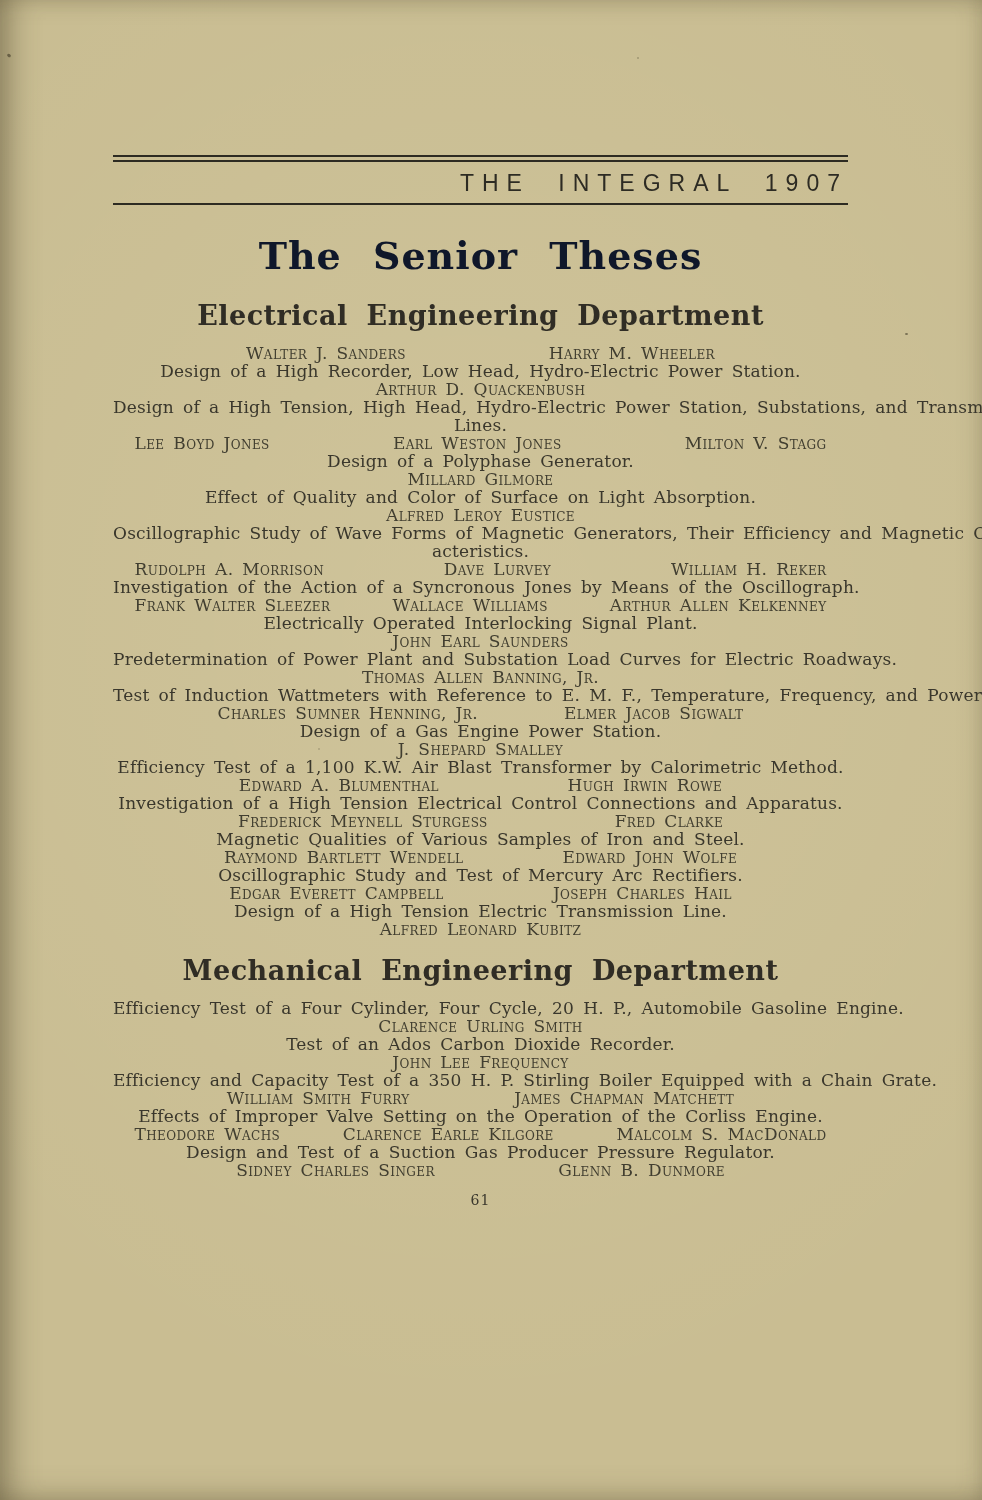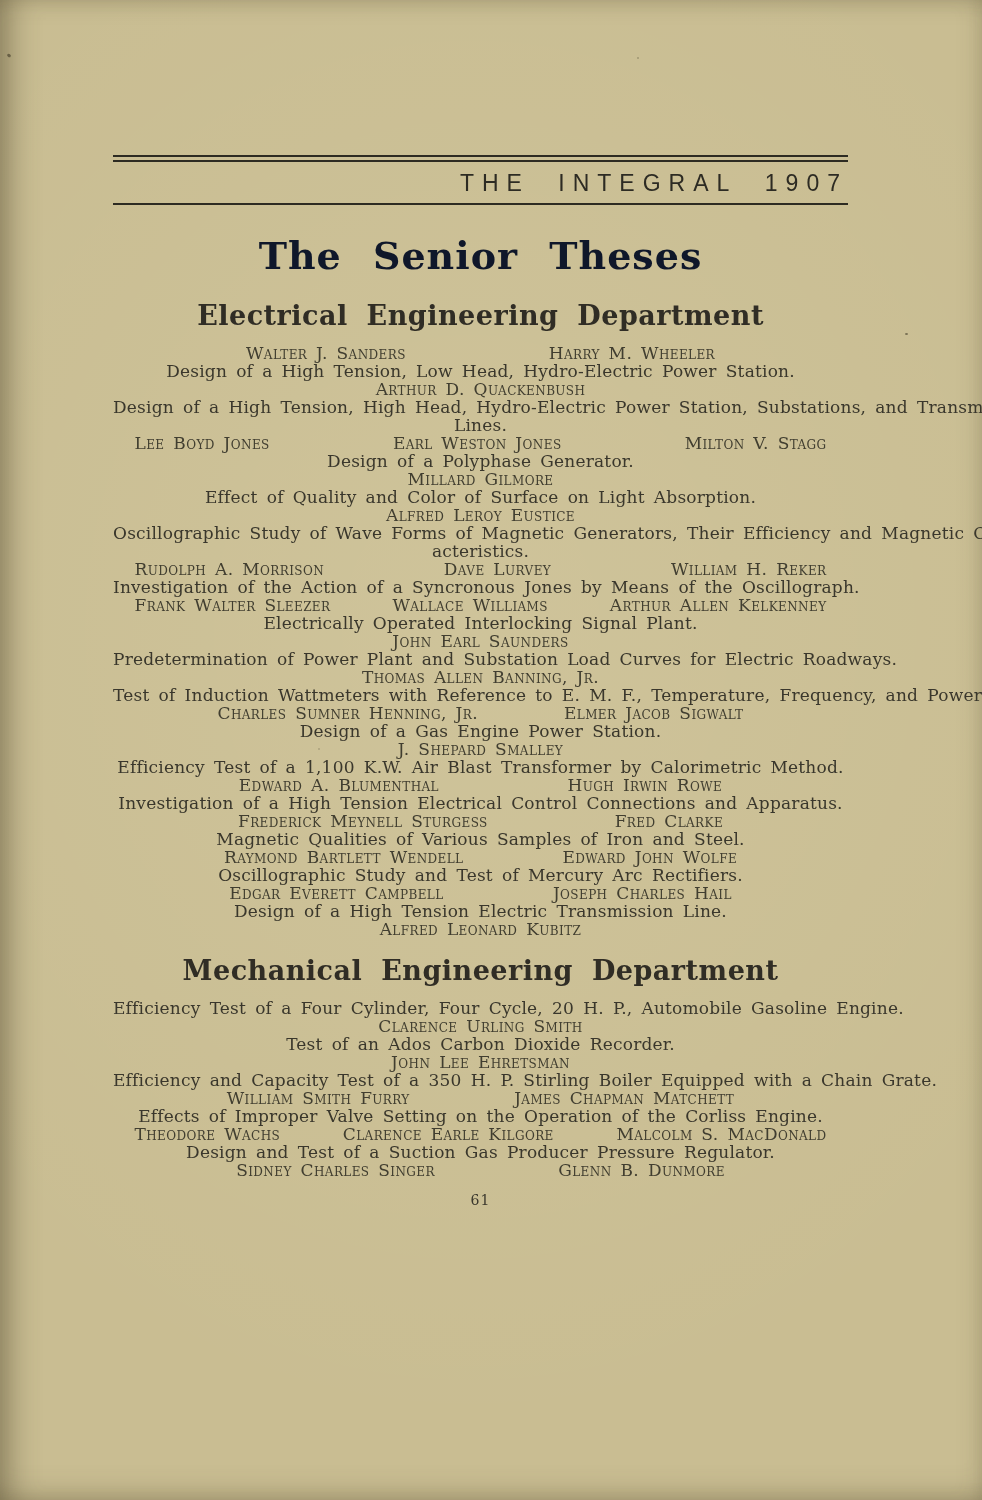--- a/index.html
+++ b/index.html
@@ -107,21 +107,21 @@
   <main>
       <section>
         <h2 class="dept-heading">Electrical Engineering Department</h2>
         <div class="thesis">
           <div class="names n2">
             <span class="author-name">Walter J. Sanders</span>
             <span class="author-name">Harry M. Wheeler</span>
           </div>
         </div>
         <div class="thesis">
-          <div class="title-line">Design of a High Tension, Low Head, Hydro-Electric Power Station.</div>
+          <div class="title-line">Design of a High Recorder, Low Head, Hydro-Electric Power Station.</div>
           <div class="names n1">
             <span class="author-name">Arthur D. Quackenbush</span>
           </div>
         </div>
         <div class="thesis">
           <div class="title-line">Design of a High Tension, High Head, Hydro-Electric Power Station, Substations, and Transmission</div>
           <div class="title-line">Lines.</div>
           <div class="names n3">
             <span class="author-name">Lee Boyd Jones</span>
             <span class="author-name">Earl Weston Jones</span>
@@ -221,21 +221,21 @@
         <h2 class="dept-heading">Mechanical Engineering Department</h2>
         <div class="thesis">
           <div class="title-line">Efficiency Test of a Four Cylinder, Four Cycle, 20 H. P., Automobile Gasoline Engine.</div>
           <div class="names n1">
             <span class="author-name">Clarence Urling Smith</span>
           </div>
         </div>
         <div class="thesis">
           <div class="title-line">Test of an Ados Carbon Dioxide Recorder.</div>
           <div class="names n1">
-            <span class="author-name">John Lee Ehretsman</span>
+            <span class="author-name">John Lee Frequency</span>
           </div>
         </div>
         <div class="thesis">
           <div class="title-line">Efficiency and Capacity Test of a 350 H. P. Stirling Boiler Equipped with a Chain Grate.</div>
           <div class="names n2">
             <span class="author-name">William Smith Furry</span>
             <span class="author-name">James Chapman Matchett</span>
           </div>
         </div>
         <div class="thesis">

